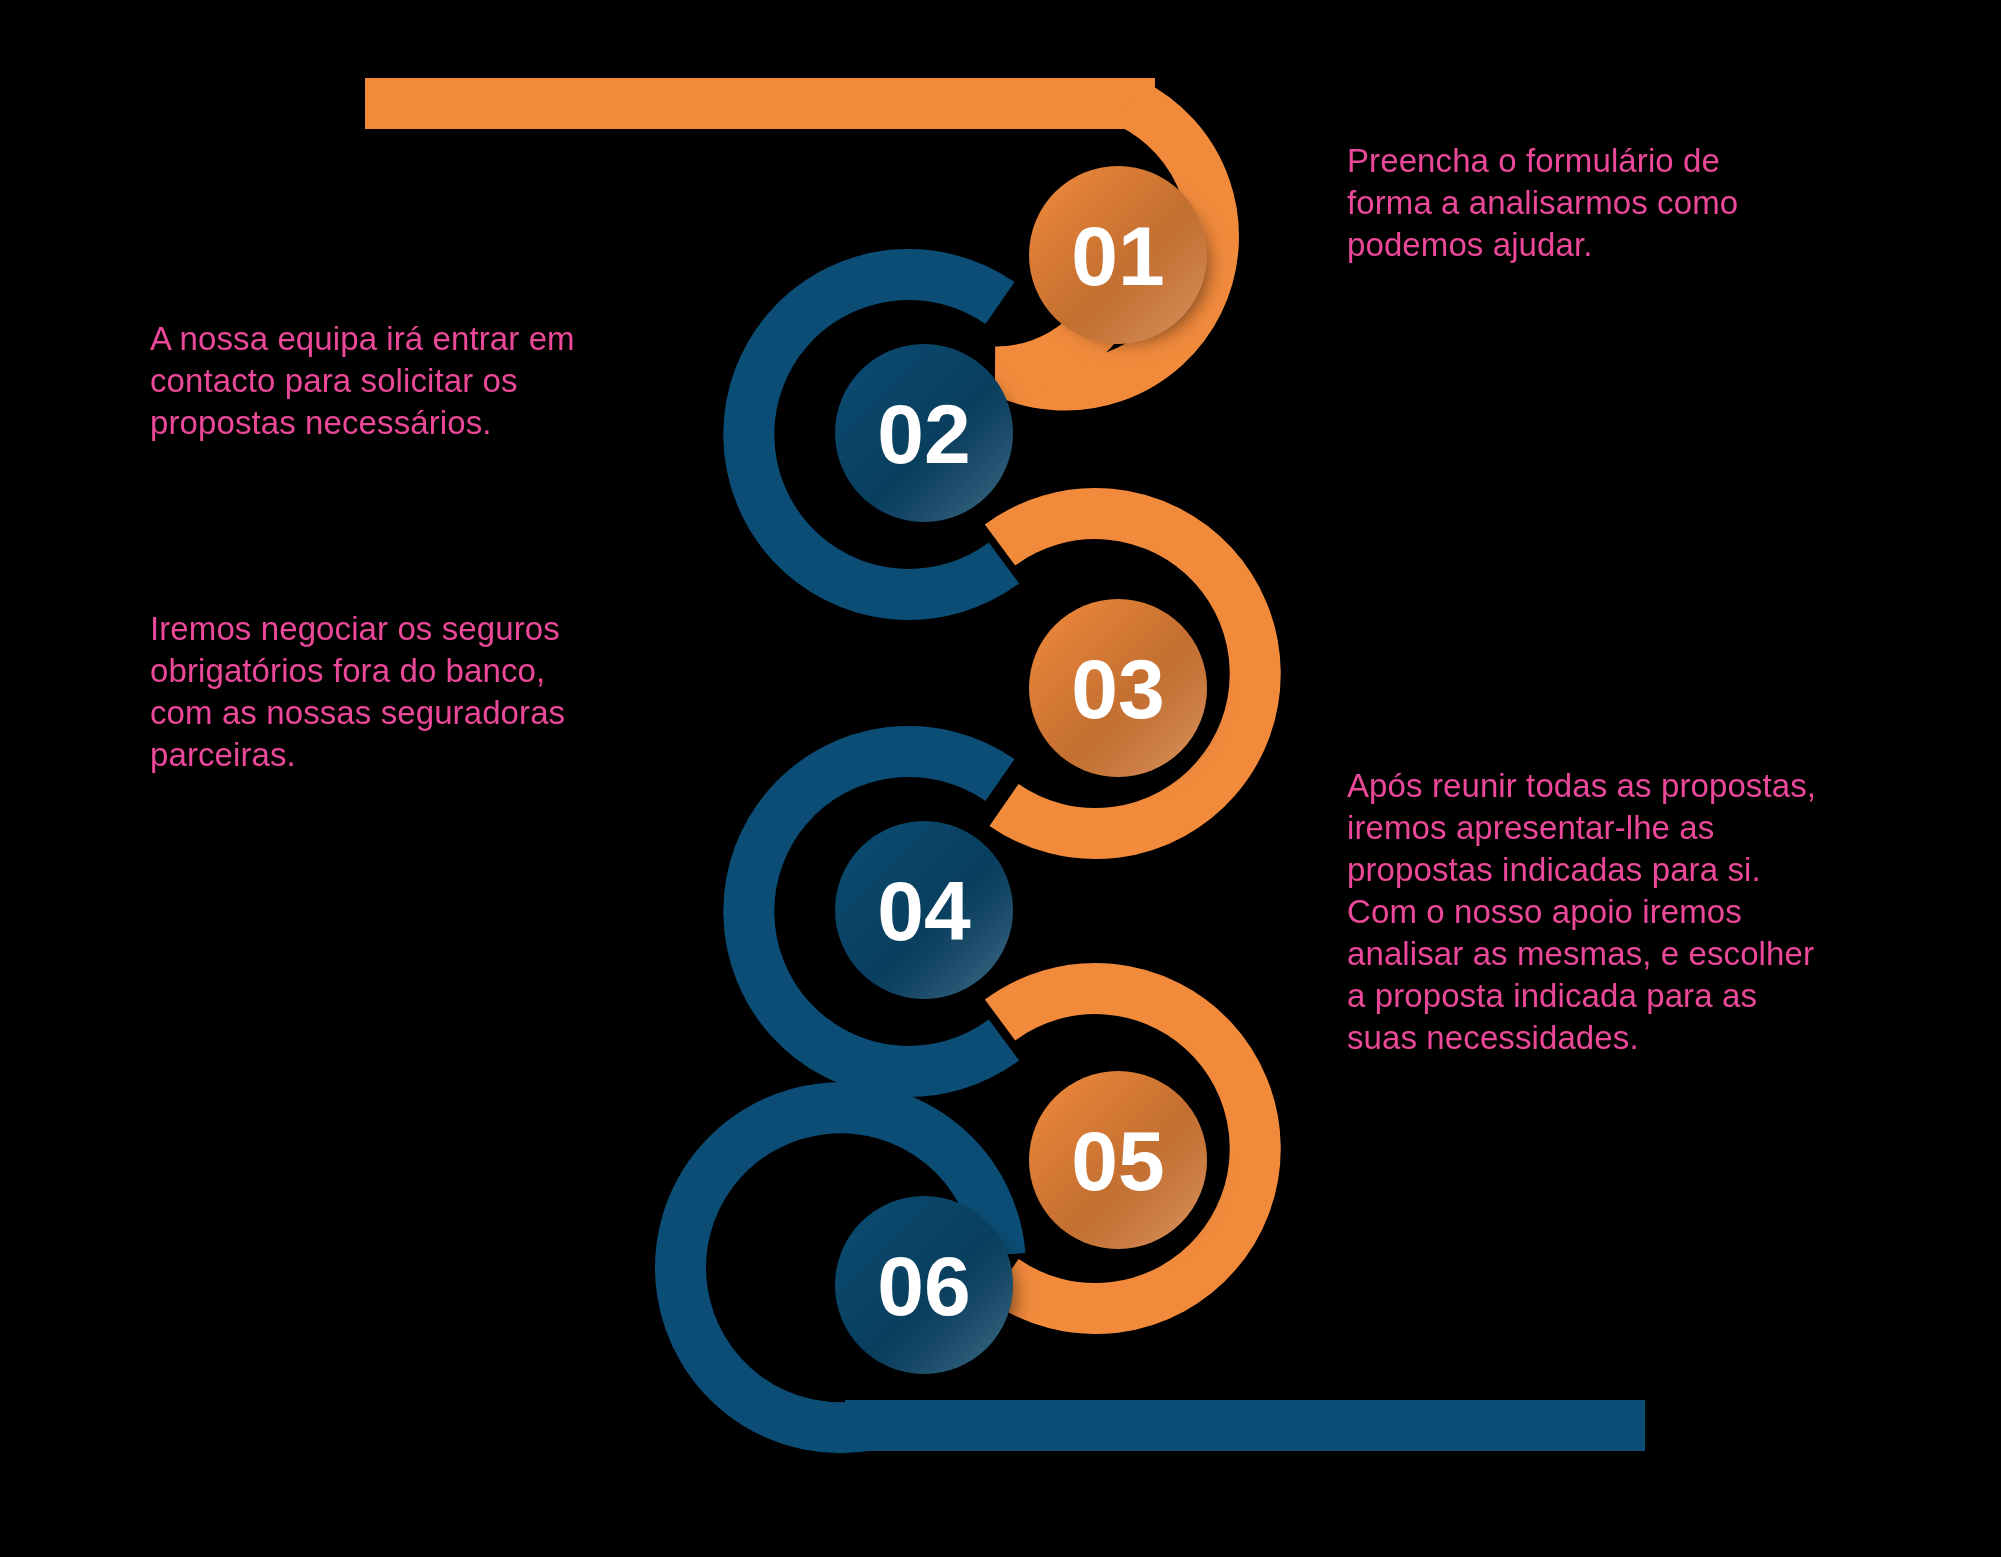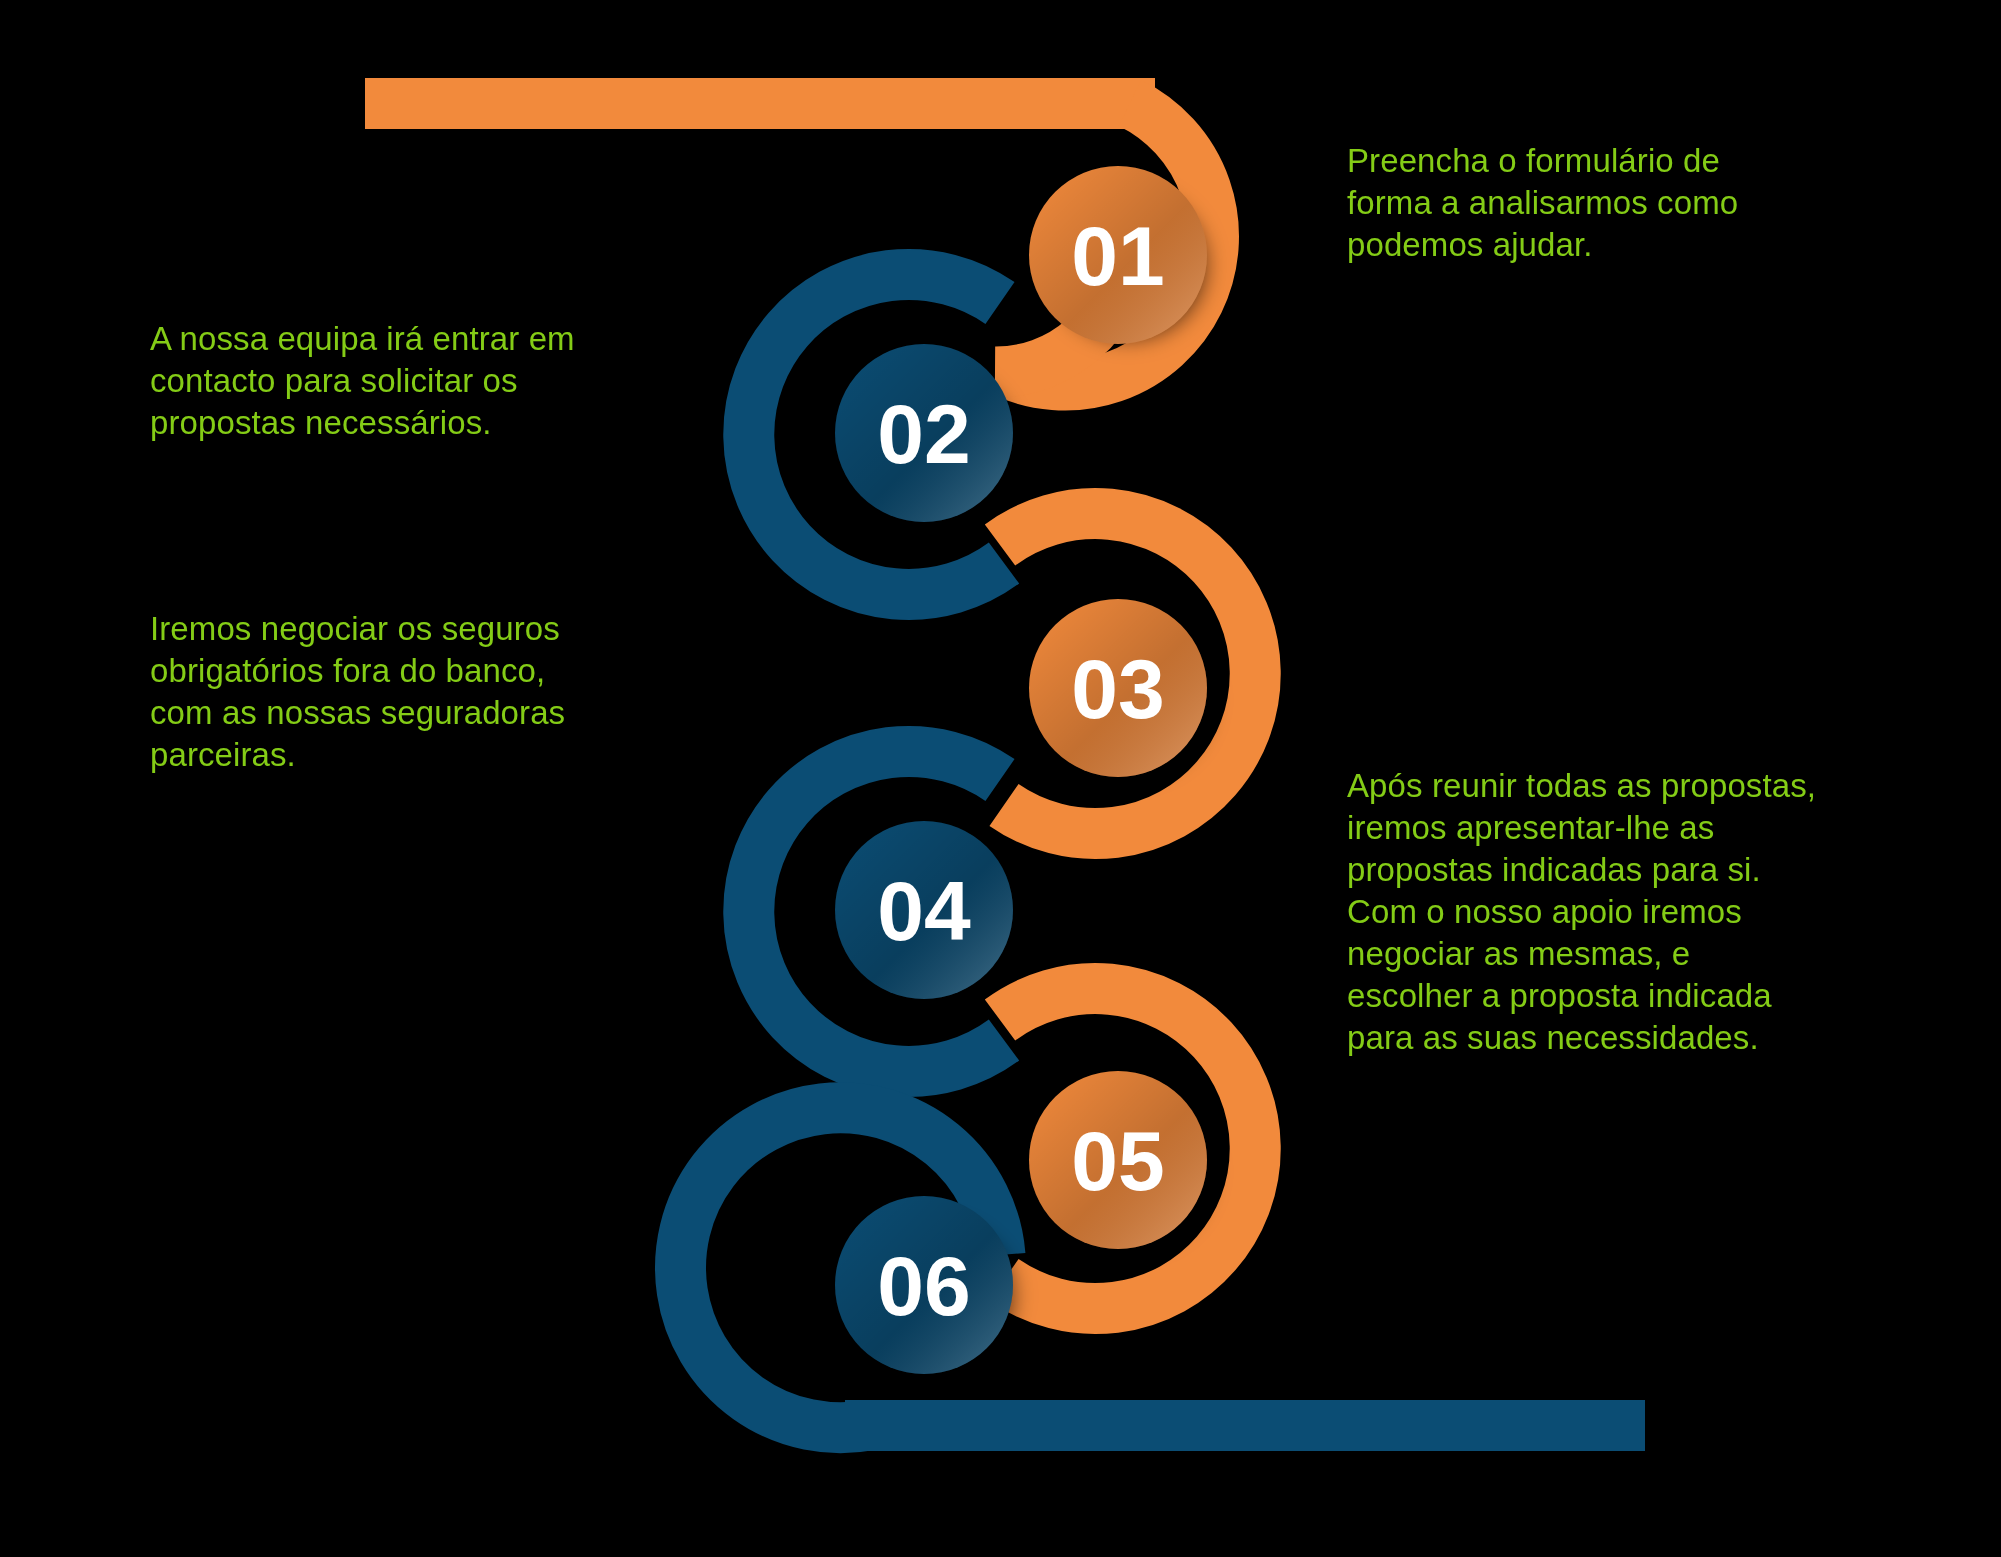--- a/index.html
+++ b/index.html
@@ -22,21 +22,21 @@
   }
   #diagram {
     position: absolute;
     left: 0;
     top: 0;
     width: 2001px;
     height: 1557px;
   }
   .step-text {
     position: absolute;
-    color: #84cc16;
+    color: #ec4899;
     font-family: "Liberation Sans", sans-serif;
     font-size: 33px;
     line-height: 42px;
     letter-spacing: 0.1px;
     white-space: pre-line;
   }
   .step-text.right { text-align: left; }
   .step-text.left  { text-align: left; }
 
   .t01 { left: 1347px; top: 140px;  width: 460px; }
@@ -135,15 +135,15 @@
       <ellipse cx="935" cy="1296" rx="88" ry="84" fill="url(#ringShadow)" filter="url(#blurSm)"></ellipse>
       <circle cx="924" cy="1285" r="89" fill="#0B4D74"></circle>
       <circle cx="924" cy="1285" r="89" fill="url(#discShadow)" opacity="0.35"></circle>
       <text class="num" x="924" y="1315" text-anchor="middle">06</text>
     </g>
   </svg>
 
   <div class="step-text right t01">Preencha o formulário de forma a analisarmos como podemos ajudar.</div>
   <div class="step-text left t02">A nossa equipa irá entrar em contacto para solicitar os propostas necessários.</div>
   <div class="step-text left t04">Iremos negociar os seguros obrigatórios fora do banco, com as nossas seguradoras parceiras.</div>
-  <div class="step-text right t05">Após reunir todas as propostas, iremos apresentar-lhe as propostas indicadas para si. Com o nosso apoio iremos negociar as mesmas, e escolher a proposta indicada para as suas necessidades.</div>
+  <div class="step-text right t05">Após reunir todas as propostas, iremos apresentar-lhe as propostas indicadas para si. Com o nosso apoio iremos analisar as mesmas, e escolher a proposta indicada para as suas necessidades.</div>
 
 </div>
 
 </body></html>

